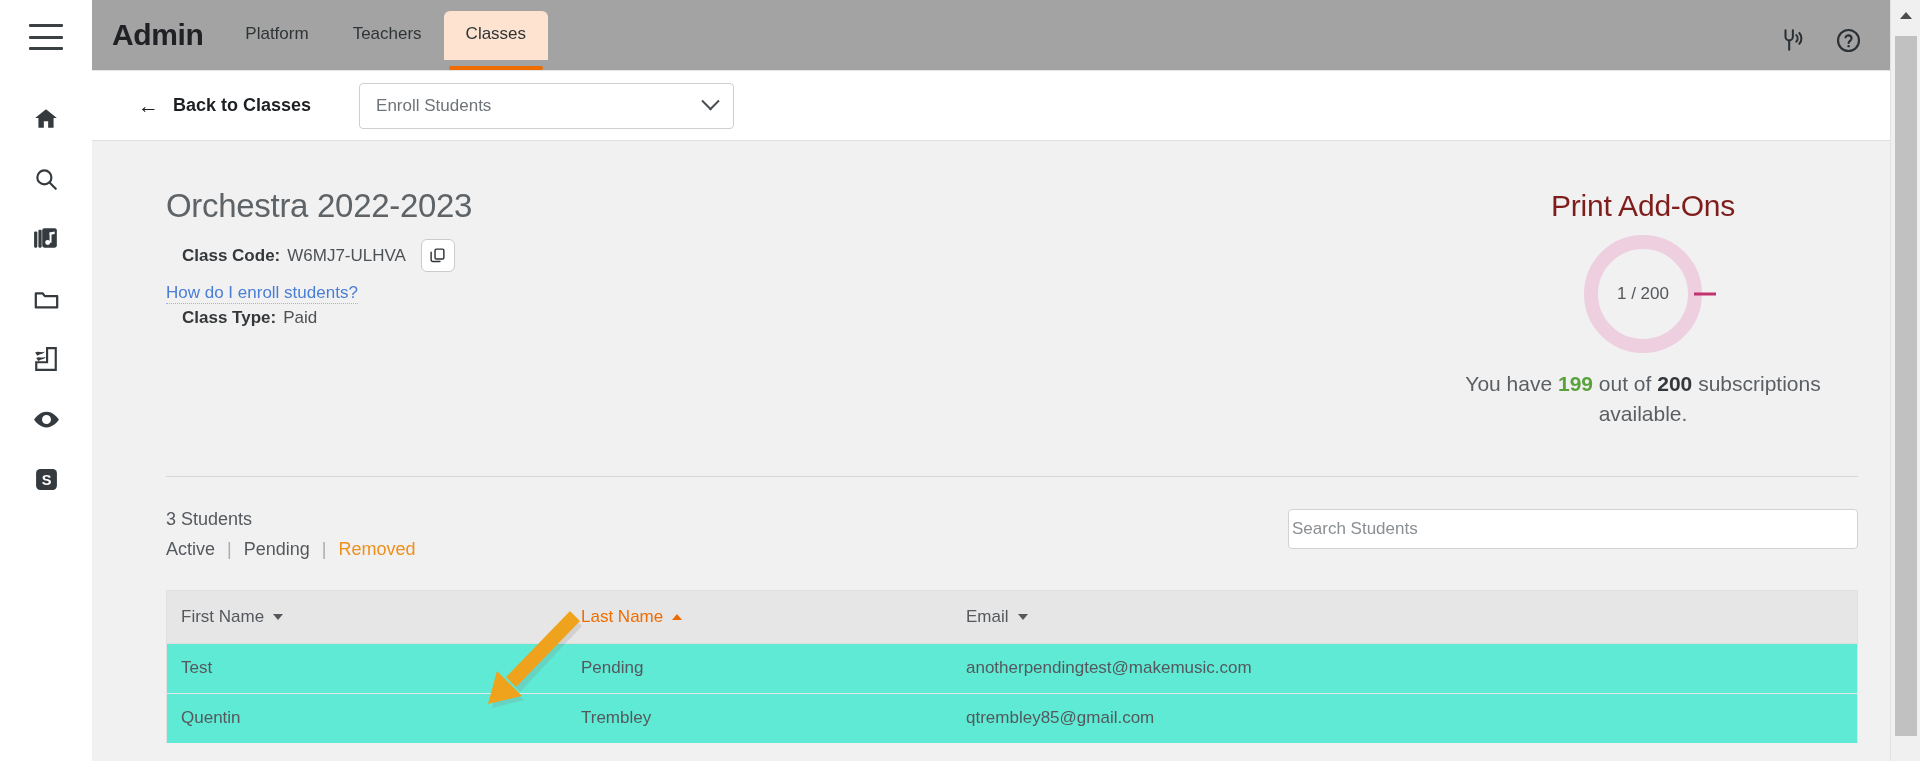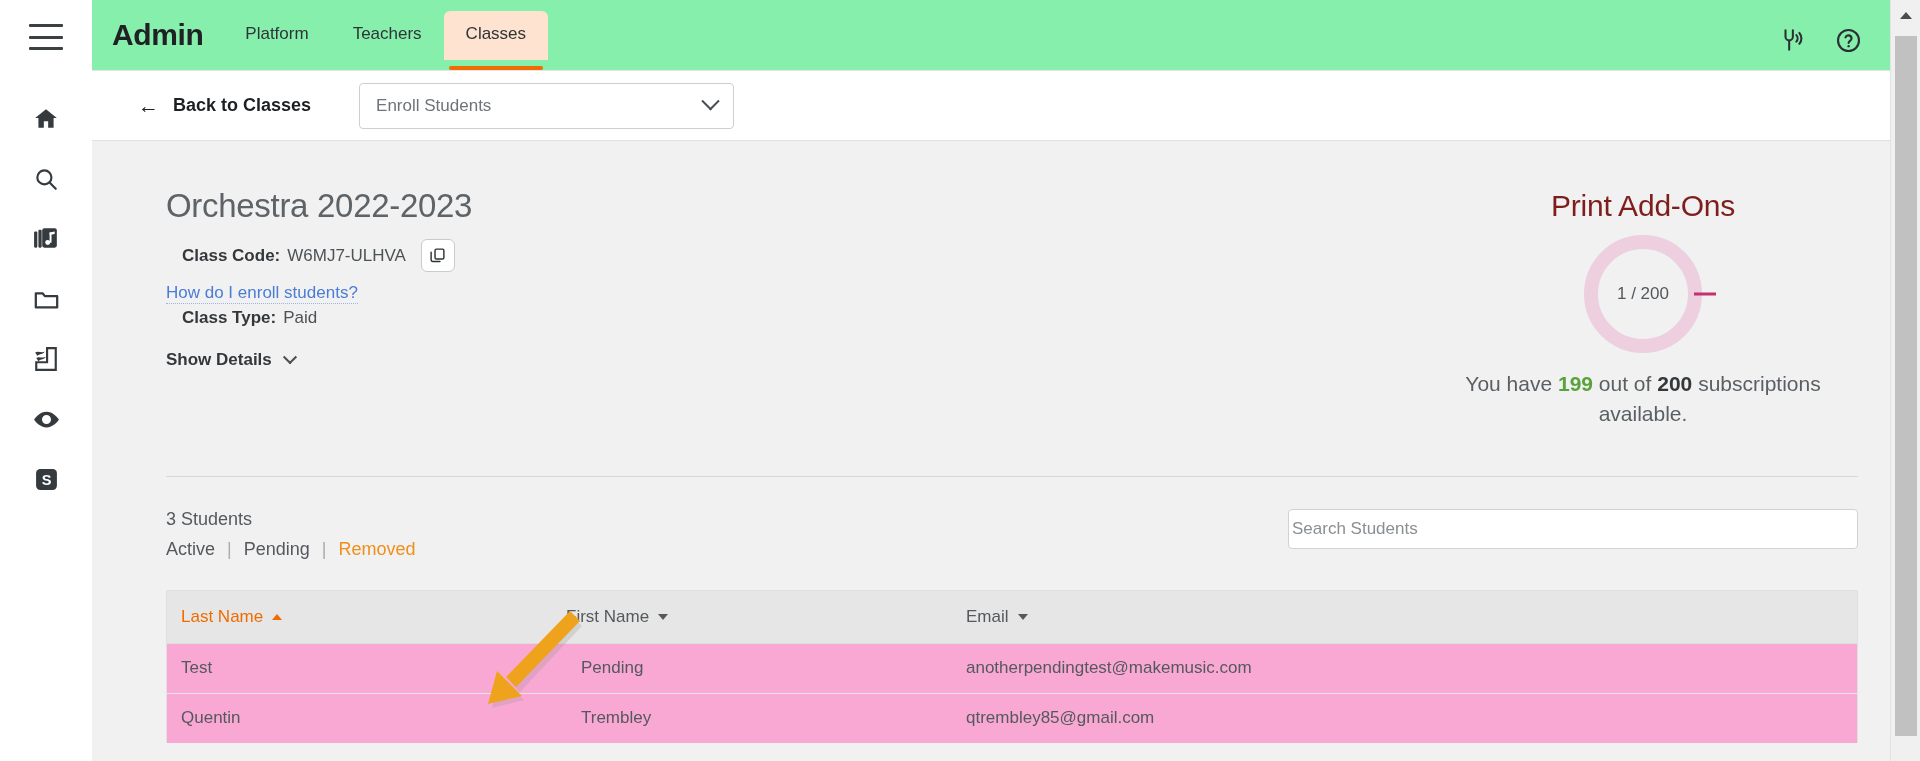--- a/index.html
+++ b/index.html
@@ -23,21 +23,21 @@
     width: 46px; height: 46px; margin-bottom: 14px;
     display: flex; align-items: center; justify-content: center; cursor: pointer;
   }
   .rail-icon svg { display: block; }
 
   
   .right { flex: 1; display: flex; flex-direction: column; min-width: 0; position: relative; }
 
   
   .topnav {
-    height: 70px; background: #86efac; display: flex; align-items: flex-end;
+    height: 70px; background: #a3a3a3; display: flex; align-items: flex-end;
     position: relative; 
   }
   .brand {
     font-size: 30px; font-weight: bold; color: #202124; letter-spacing: -0.4px;
     padding: 0 20px 18px 20px;
   }
   .navtabs { display: flex; align-items: flex-end; height: 100%; }
   .navtab {
     font-size: 17px; color: #2f3437; padding: 13px 22px 16px 22px;
     cursor: pointer; position: relative; white-space: nowrap;
@@ -124,21 +124,21 @@
     padding: 0 3px; cursor: text;
   }
   .searchbox span { font-size: 17px; color: #8a8f93; }
 
   
   .table { margin-top: 30px; border: 1px solid #e1e1e1; border-bottom: none; background: #fff; }
   .trow { display: flex; align-items: center; height: 50px; }
   .thead { background: #e6e6e6; height: 52px; }
   .thead .tc { font-size: 17px; color: #55595d; display: flex; align-items: center; gap: 9px; cursor: pointer; }
   .thead .tc.sorted { color: #ef6c00; }
-  .tbody .trow { border-top: 1px solid #e7e7e7; background: #f9a8d4; }
+  .tbody .trow { border-top: 1px solid #e7e7e7; background: #5eead4; }
   .tbody .trow:first-child { border-top: 1px solid #dedede; }
   .tc { padding: 0 14px; font-size: 17px; color: #55595d; }
   .c1 { width: 400px; flex: 0 0 400px; padding-left: 14px; }
   .c2 { width: 385px; flex: 0 0 385px; }
   .c3 { flex: 1; }
   .caret-d { width: 0; height: 0; border-left: 5px solid transparent; border-right: 5px solid transparent;
     border-top: 6px solid currentColor; }
   .caret-u { width: 0; height: 0; border-left: 5px solid transparent; border-right: 5px solid transparent;
     border-bottom: 6px solid currentColor; }
 
@@ -273,24 +273,20 @@
                     <rect x="8.5" y="3" width="12.5" height="14" rx="2"></rect>
                     <path d="M15.5 20.5H5a2 2 0 01-2-2V7.5" stroke-linecap="round"></path>
                   </svg>
               </span>
             </div>
             <div class="enrolllink">How do I enroll students?</div>
             <div class="kv">
               <b>Class Type:</b>
               <span>Paid</span>
             </div>
-            <div class="showdetails">
-              <span>Show Details</span>
-              <span class="chev-sm"></span>
-            </div>
           </div>
 
           <div class="addons">
             <div class="addons-title">Print Add-Ons</div>
             <div class="donutwrap">
               <div class="donut"></div>
               <div class="donut-tick"></div>
               <div class="donut-val">1 / 200</div>
             </div>
             <div class="addons-note">
@@ -316,27 +312,27 @@
               <span class="f active">Removed</span>
             </div>
           </div>
           <div class="searchbox">
             <span>Search Students</span>
           </div>
         </div>
 
         <div class="table">
           <div class="trow thead">
+            <div class="tc c1">
+              <span>First Name</span>
+              <span class="caret-d"></span>
+            </div>
             <div class="tc c2 sorted">
               <span>Last Name</span>
               <span class="caret-u"></span>
-            </div>
-            <div class="tc c1">
-              <span>First Name</span>
-              <span class="caret-d"></span>
             </div>
             <div class="tc c3">
               <span>Email</span>
               <span class="caret-d"></span>
             </div>
           </div>
           <div class="tbody">
             <div class="trow">
               <div class="tc c1">Test</div>
               <div class="tc c2">Pending</div>

